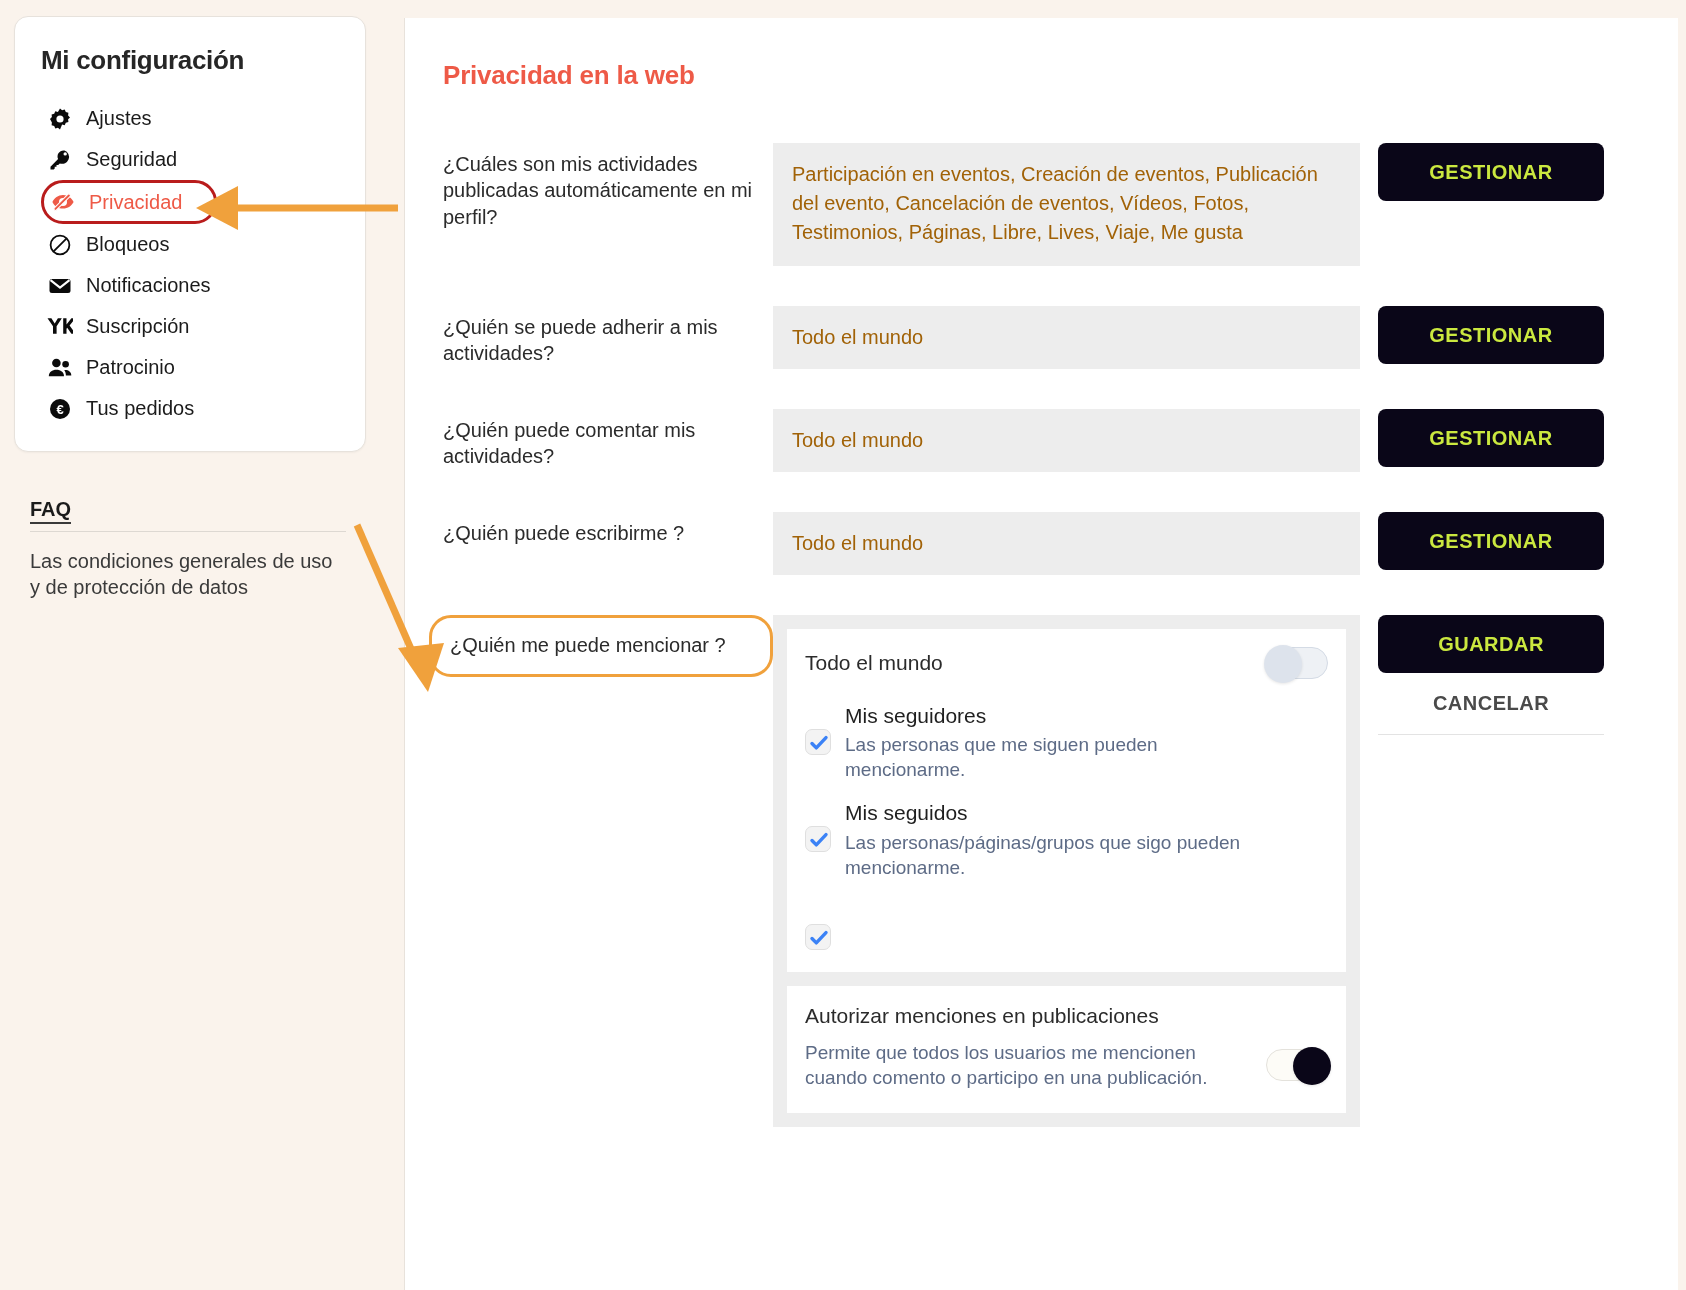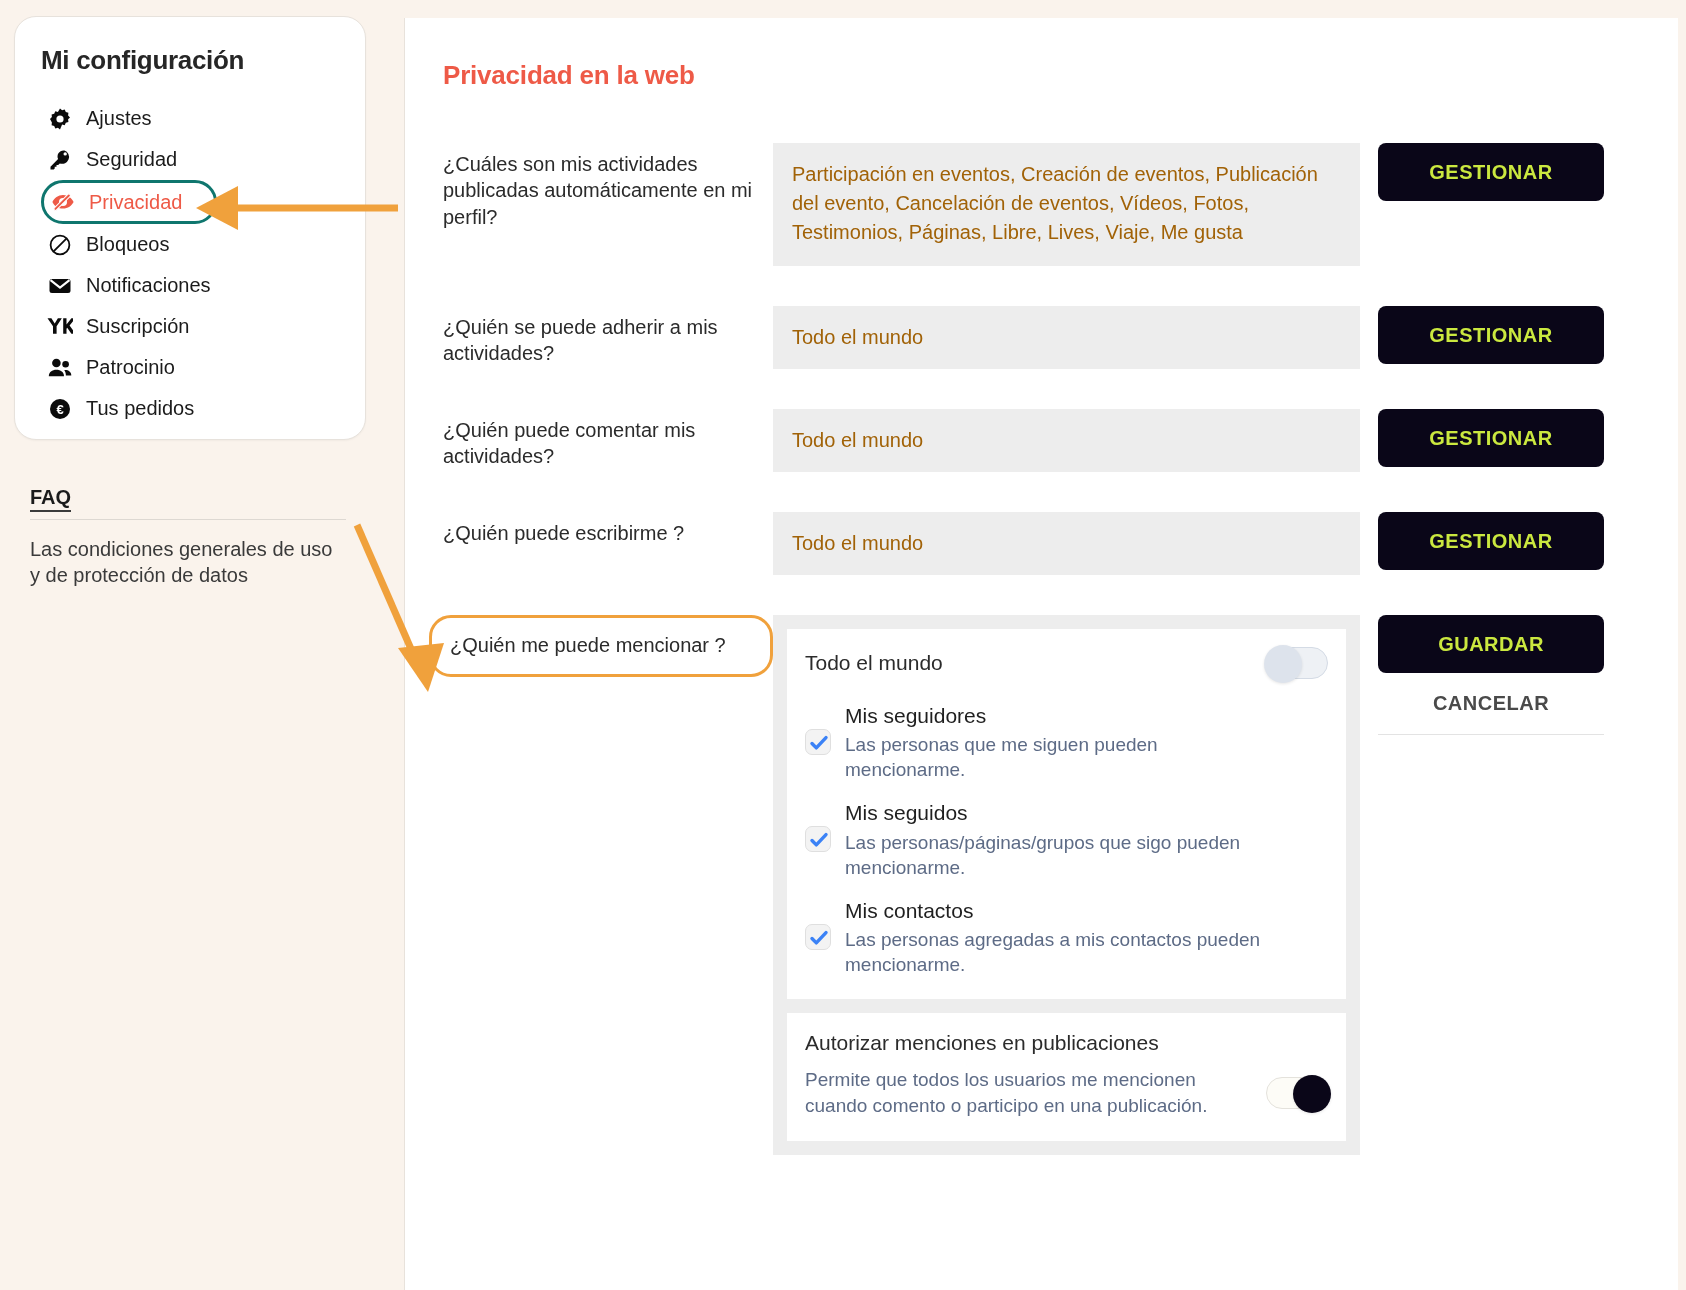--- a/index.html
+++ b/index.html
@@ -13,23 +13,23 @@
 
   
   .left-col {
     width: 404px;
     padding: 16px 0 0 14px;
     flex: 0 0 404px;
   }
   .settings-card {
     background: #ffffff;
     border: 1px solid #e7e2dc;
-    border-radius: 22px;
+    border-radius: 14px;
     width: 352px;
-    padding: 28px 26px 10px 26px;
+    padding: 28px 26px 22px 26px;
     box-shadow: 0 1px 2px rgba(0,0,0,0.04);
   }
   .settings-title {
     font-size: 26px;
     font-weight: bold;
     color: #262626;
     letter-spacing: -0.3px;
     margin-bottom: 22px;
   }
   .nav-list { list-style: none; }
@@ -44,21 +44,21 @@
     cursor: pointer;
     border-radius: 22px;
     position: relative;
   }
   .nav-item .ico {
     width: 26px; height: 26px;
     display: inline-flex; align-items: center; justify-content: center;
     flex: 0 0 26px;
   }
   .nav-item.active {
-    border: 3px solid #0f766e;
+    border: 3px solid #b91c1c;
     color: #ee5a47;
     padding: 0 14px 0 6px;
     width: 176px;
     height: 44px;
   }
 
   
   .faq-block { margin-top: 46px; padding-left: 16px; width: 330px; }
   .faq-head {
     font-size: 20px; font-weight: bold; color: #1b1b1b;
@@ -388,24 +388,20 @@
               <div class="check-desc">Las personas/páginas/grupos que sigo pueden mencionarme.</div>
             </span>
           </div>
 
           <div class="check-item">
             <span class="cb">
               <svg width="20" height="20" viewBox="0 0 20 20">
                   <path d="M3 10.5l4.3 4.4L17 4.6" fill="none" stroke="#3b82f6" stroke-width="3.4" stroke-linecap="round" stroke-linejoin="round"></path>
                 </svg>
             </span>
-            <span class="check-body">
-              <span class="check-title">Mis contactos</span>
-              <div class="check-desc">Las personas agregadas a mis contactos pueden mencionarme.</div>
-            </span>
           </div>
         </div>
 
         <div class="card-white">
           <div class="auth-head">Autorizar menciones en publicaciones</div>
           <div class="auth-row">
             <div class="auth-desc">Permite que todos los usuarios me mencionen cuando comento o participo en una publicación.</div>
             <span class="switch on">
                 <span class="knob"></span>
               </span>

